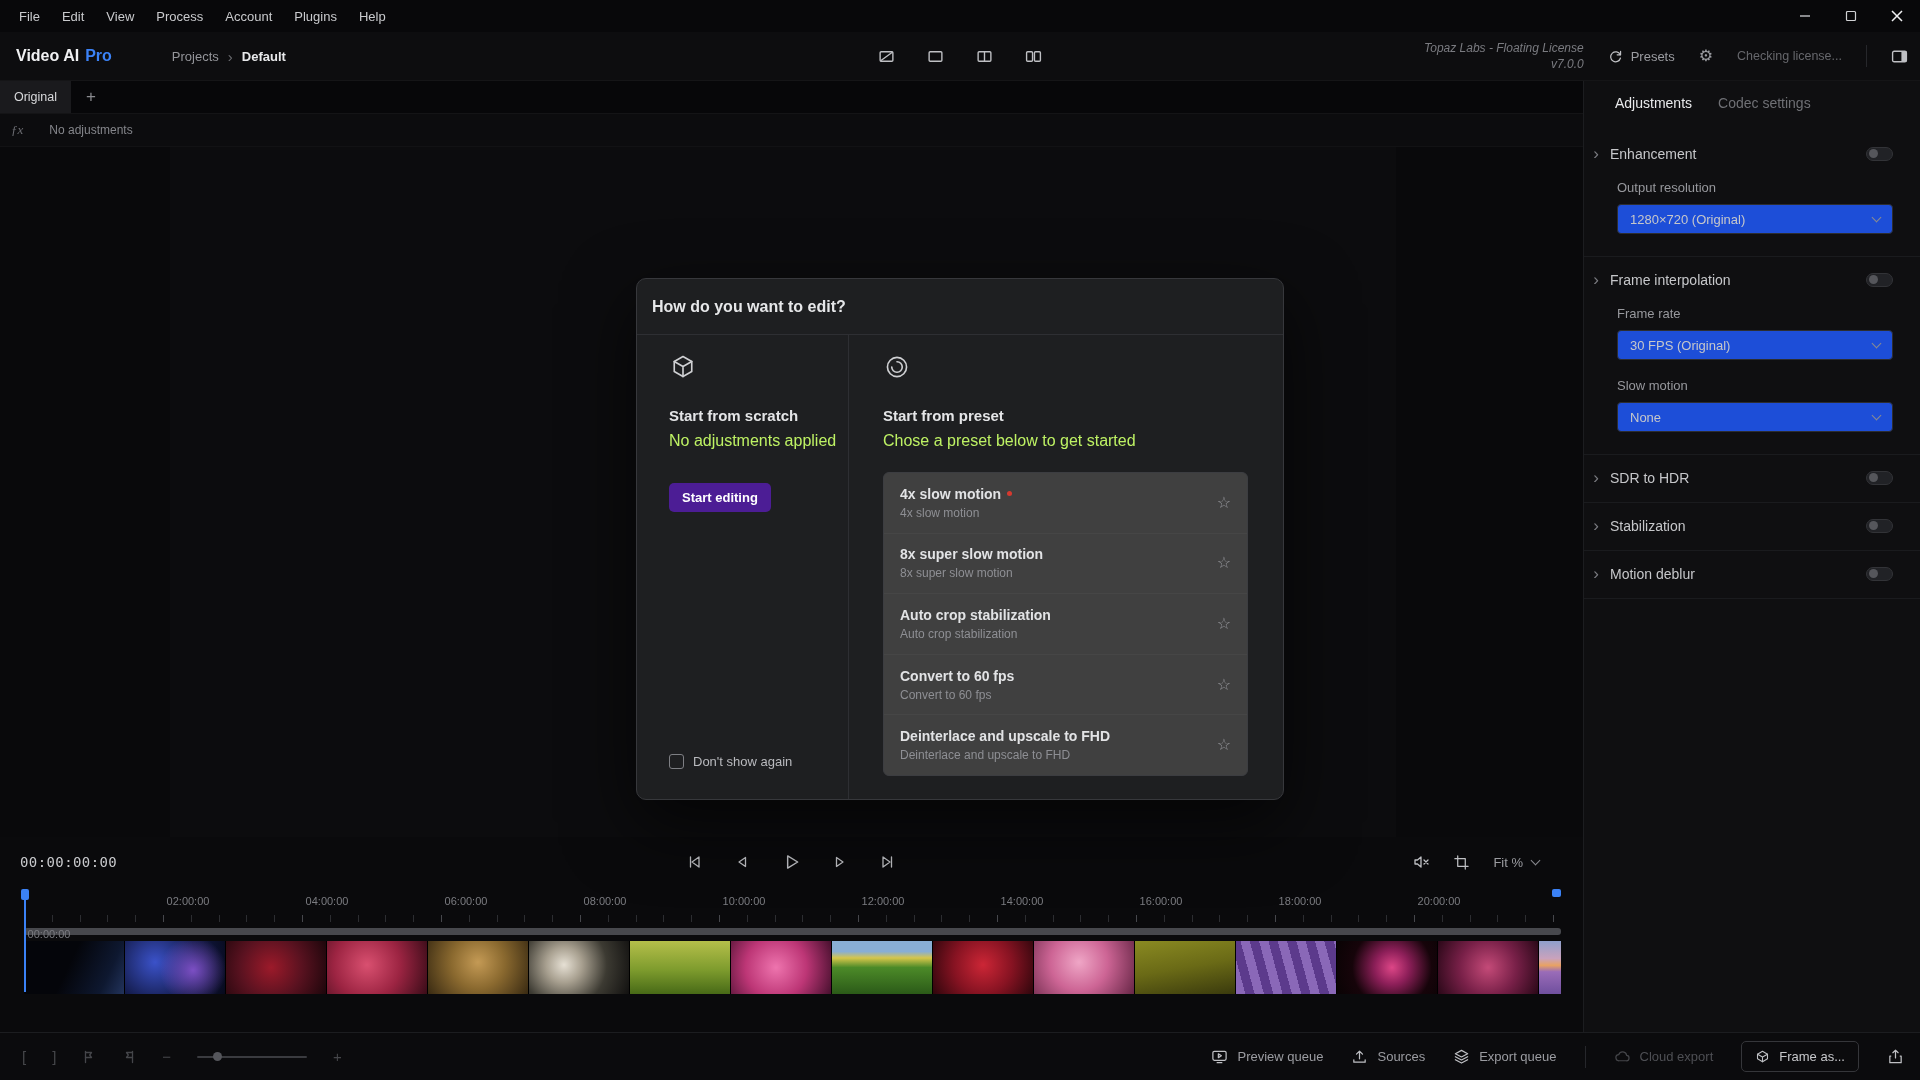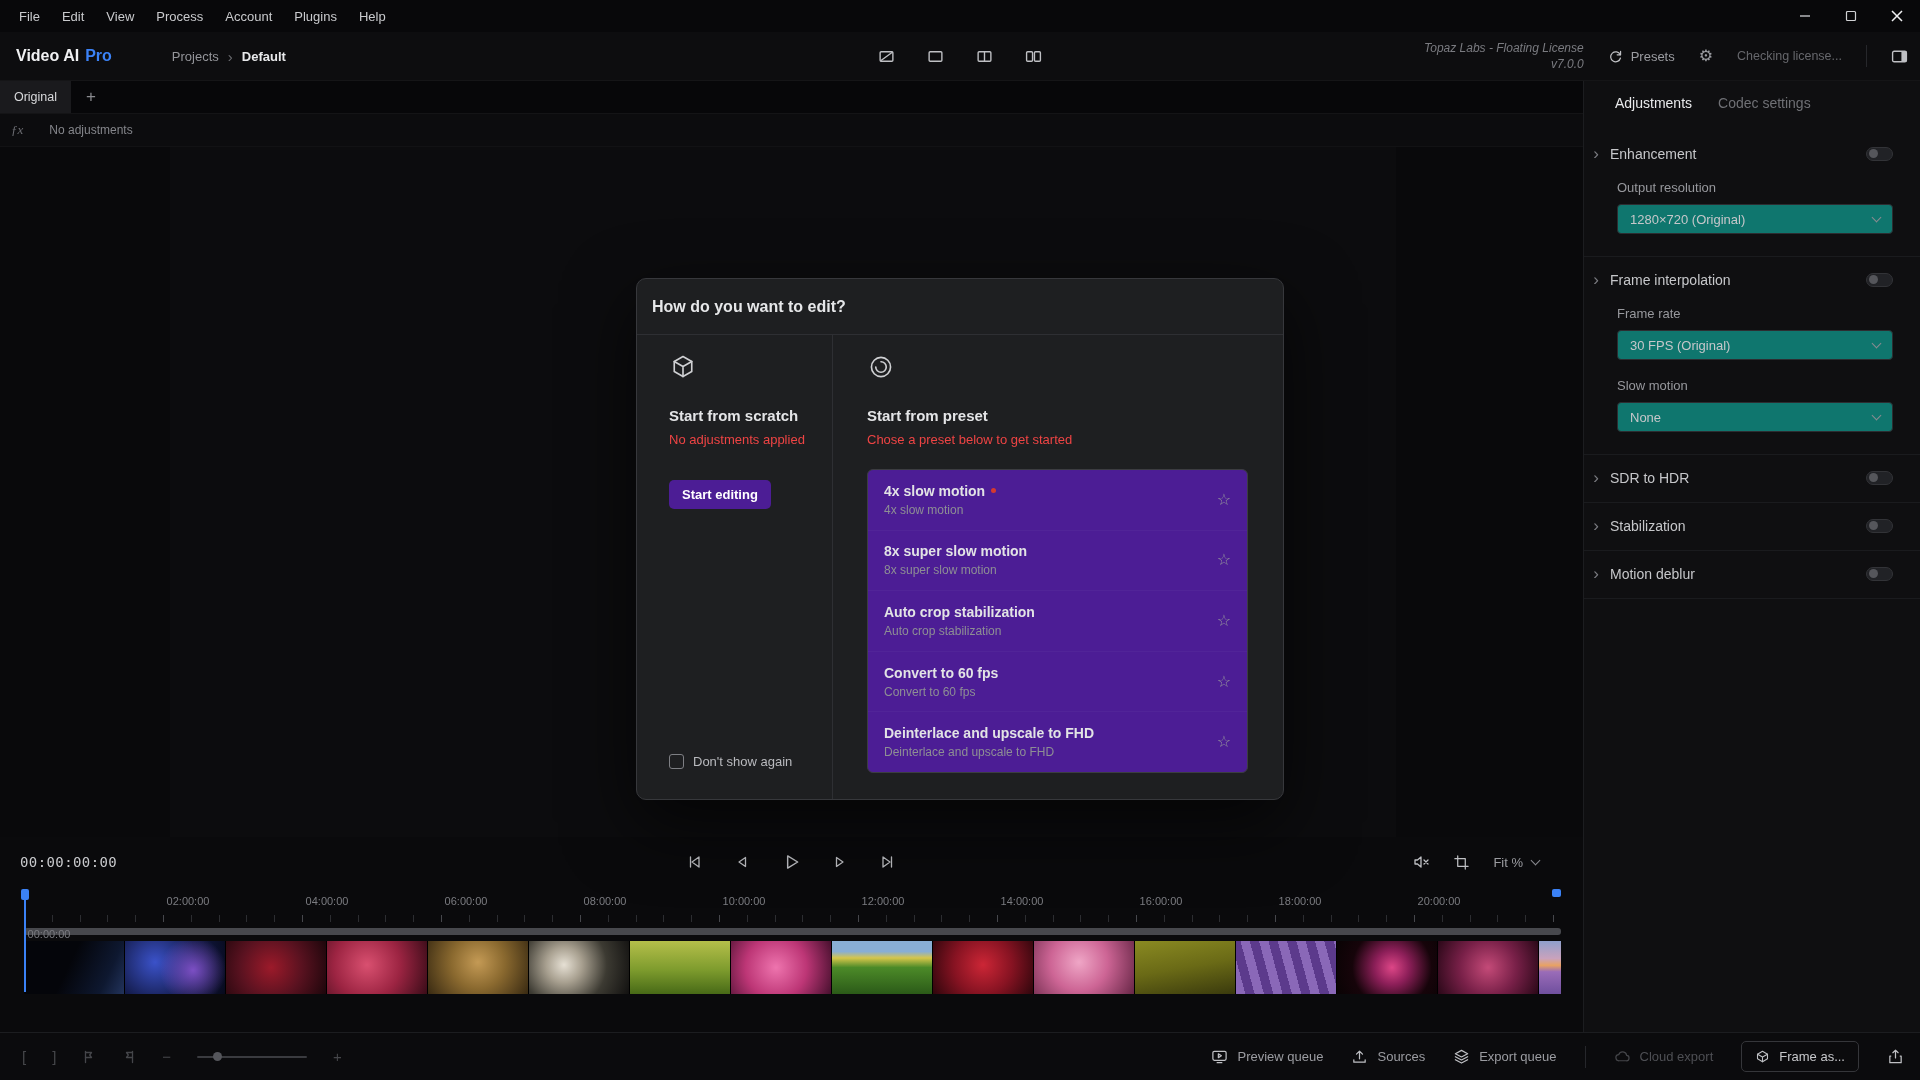--- a/index.html
+++ b/index.html
@@ -75,39 +75,39 @@
   .s-tab{font-size:14px;color:#6f7075;}
   .s-tab.active{color:#e9eaec;}
   .s-group{padding:14px 27px 16px 7px;border-bottom:1px solid #1a1b1e;}
   .s-group-head{display:flex;align-items:center;gap:9px;}
   .chev-right{color:#7a7b80;font-size:17px;line-height:1;width:10px;text-align:center;}
   .s-group-label{font-size:14px;color:#c6c7ca;flex:1;}
   .toggle{width:27px;height:14px;border-radius:8px;background:#212226;border:1px solid #323337;position:relative;flex:none;}
   .toggle .knob{position:absolute;left:2px;top:1.5px;width:9px;height:9px;border-radius:50%;background:#55565b;}
   .s-field{margin:18px 0 6px 26px;}
   .s-field-label{font-size:13px;color:#97989d;margin-bottom:9px;}
-  .s-select{height:30px;background:#0f766e;border:1px solid #2c2d31;border-radius:4px;display:flex;
+  .s-select{height:30px;background:#1d4ed8;border:1px solid #2c2d31;border-radius:4px;display:flex;
     align-items:center;justify-content:space-between;padding:0 12px;font-size:13px;color:#c6c7ca;}
   
   .modal{position:fixed;left:636px;top:278px;width:648px;height:522px;background:#1e1f21;
     border:1px solid #37383c;border-radius:10px;box-shadow:0 24px 70px rgba(0,0,0,.65);z-index:10;
     display:flex;flex-direction:column;}
   .modal-title{height:56px;display:flex;align-items:center;padding-left:15px;font-size:16px;font-weight:700;
     color:#e6e7e9;border-bottom:1px solid #2e2f33;flex:none;}
   .modal-body{flex:1;display:flex;min-height:0;}
-  .col-left{width:196px;border-right:1px solid #2e2f33;padding:18px 0 30px 32px;display:flex;flex-direction:column;}
+  .col-left{width:212px;border-right:1px solid #2e2f33;padding:18px 0 30px 32px;display:flex;flex-direction:column;}
   .col-right{flex:1;padding:18px 35px 0 34px;display:flex;flex-direction:column;}
   .m-icon{margin-bottom:26px;}
   .m-heading{font-size:15px;font-weight:700;color:#e4e5e7;margin-bottom:8px;}
-  .m-sub{font-size:13px;color:#ef4444;}
+  .m-sub{font-size:16px;color:#bef264;}
   .start-btn{margin-top:33px;align-self:flex-start;background:#4c1d95;color:#fff;border:none;border-radius:5px;
     font-size:13px;font-weight:700;padding:7px 13px;font-family:"Liberation Sans",sans-serif;}
   .dont-show{margin-top:auto;display:flex;align-items:center;gap:9px;font-size:13px;color:#b9babe;}
   .checkbox{width:15px;height:15px;border:1.5px solid #7e7f84;border-radius:3px;flex:none;}
-  .preset-list{margin-top:22px;height:304px;background:#4c1d95;border:1px solid #3c3d41;border-radius:6px;
+  .preset-list{margin-top:22px;height:304px;background:#404040;border:1px solid #3c3d41;border-radius:6px;
     display:flex;flex-direction:column;overflow:hidden;}
   .preset-row{flex:1;display:flex;align-items:center;padding:0 16px;}
   .preset-row + .preset-row{border-top:1px solid rgba(255,255,255,0.03);}
   .preset-title{font-size:14px;font-weight:700;color:#e2e3e5;display:flex;align-items:center;gap:6px;}
   .preset-sub{font-size:12px;color:#8e8f94;margin-top:4px;}
   .new-dot{width:5px;height:5px;border-radius:50%;background:#d5392f;display:inline-block;}
   .star{margin-left:auto;font-size:16px;color:#96979c;line-height:1;}
   
   .bottombar{height:48px;background:#0b0b0d;border-top:1px solid #1c1d20;display:flex;align-items:center;position:relative;}
   .bb-left{display:flex;align-items:center;gap:26px;padding-left:22px;color:#45464a;}

